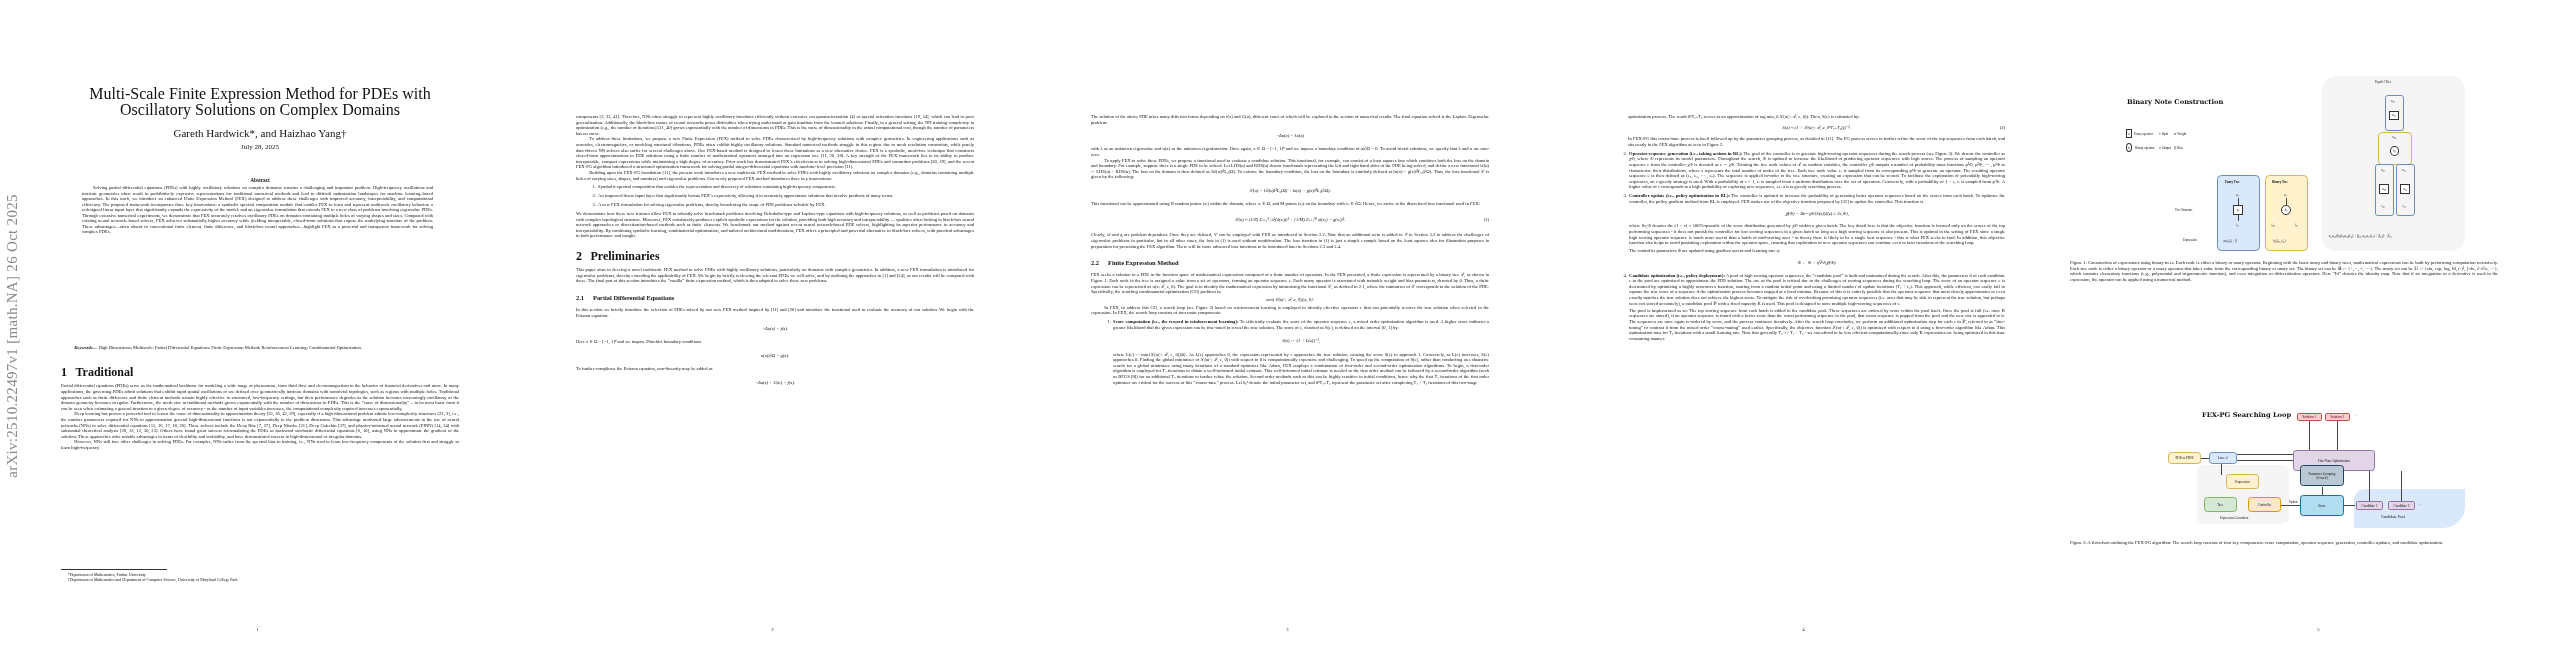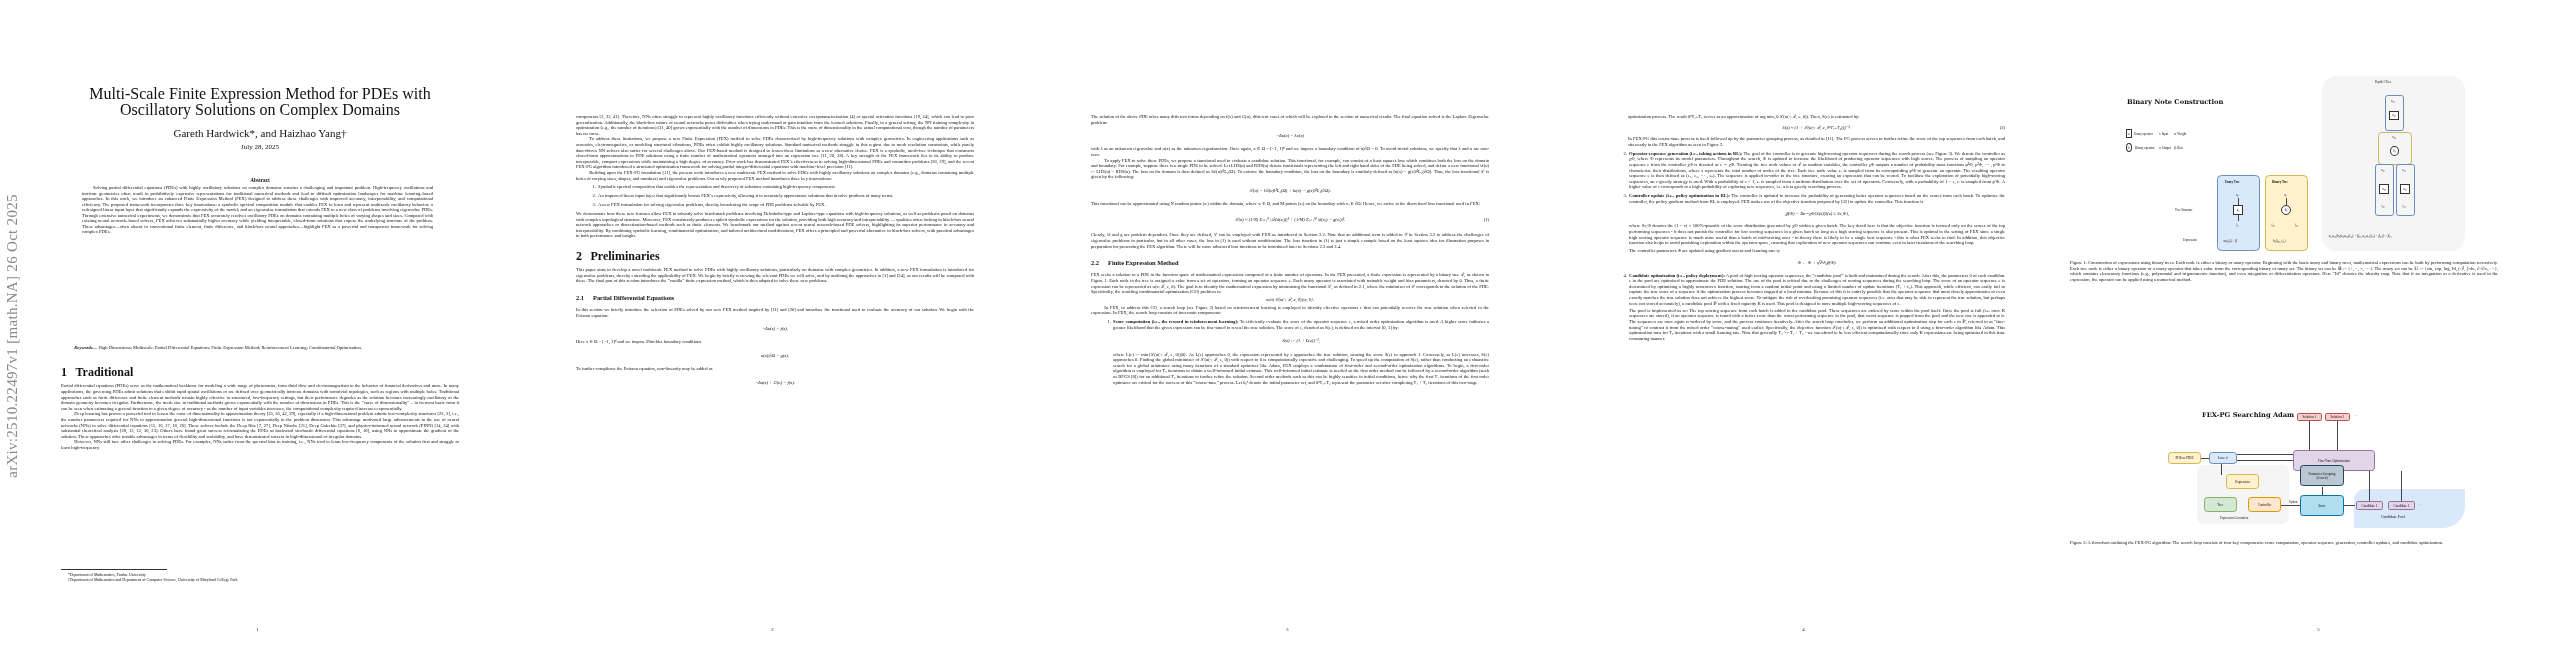--- a/index.html
+++ b/index.html
@@ -191,21 +191,21 @@
         <div class="lbl" style="left:5px;top:3.3px;">o₁₁</div>
         <div class="node-sq" style="left:3.3px;top:19px;width:10px;height:10px;">u₀₁</div>
         <div class="lbl" style="left:5.6px;top:39px;">i₀₁</div>
       </div>
       <div class="tiny" style="left:6.7px;top:158px;font-style:italic;">α₁₀u₁₀(b₀(α₀₀u₀₀(i₀₀) + β₀₀, α₀₁u₀₁(i₀₁) + β₀₁)) + β₁₀</div>
     </div>
     <div class="caption" style="position:absolute;left:9px;top:260px;width:428px;">Figure 1: Construction of expressions using binary trees. Each node is either a binary or unary operator. Beginning with the basic unary and binary trees, mathematical expressions can be built by performing computation recursively. Each tree node is either a binary operator or a unary operator that takes value from the corresponding binary or unary set. The binary set can be 𝔹 := {+, −, ×, ···}. The unary set can be 𝕌 := {sin, exp, log, Id, (·)², ∫·dxᵢ, ∂·/∂xᵢ, ···}, which contains elementary functions (e.g., polynomial and trigonometric function), and even integration or differentiation operators. Here “Id” denotes the identity map. Note that if an integration or a derivative is used in the expression, the operator can be applied using a numerical method.</div>
   </div>
 
   <div style="position:absolute;left:0;top:411px;width:515px;height:167px;">
-    <div class="fig-title" style="position:absolute;left:141px;top:0;font-size:6.7px;">FEX-PG Searching Adam</div>
+    <div class="fig-title" style="position:absolute;left:141px;top:0;font-size:6.7px;">FEX-PG Searching Loop</div>
     <div class="box" style="left:236px;top:1.7px;width:24.5px;height:8.3px;background:#f8cecc;border:0.6px solid #b85450;border-radius:1.7px;">Solution 1</div>
     <div class="box" style="left:264px;top:1.7px;width:24.5px;height:8.3px;background:#f8cecc;border:0.6px solid #b85450;border-radius:1.7px;">Solution 2</div>
     <div class="tiny" style="left:293px;top:3.3px;color:#888;">···</div>
     <div class="arrow" style="left:248px;top:10px;width:0.6px;height:31px;"></div>
     <div class="arrow" style="left:276px;top:10px;width:0.6px;height:31px;"></div>
 
     <div class="box" style="left:107px;top:41px;width:33px;height:11.7px;background:#fff2cc;border:0.6px solid #d6b656;">PDE or PIDE</div>
     <div class="arrow" style="left:140px;top:47px;width:8.3px;height:0.6px;"></div>
     <div class="box" style="left:148px;top:41px;width:28px;height:11.7px;background:#dae8fc;border:0.6px solid #6c8ebf;">Loss: ℒ</div>
     <div class="arrow" style="left:176px;top:43px;width:56px;height:0.6px;"></div>

